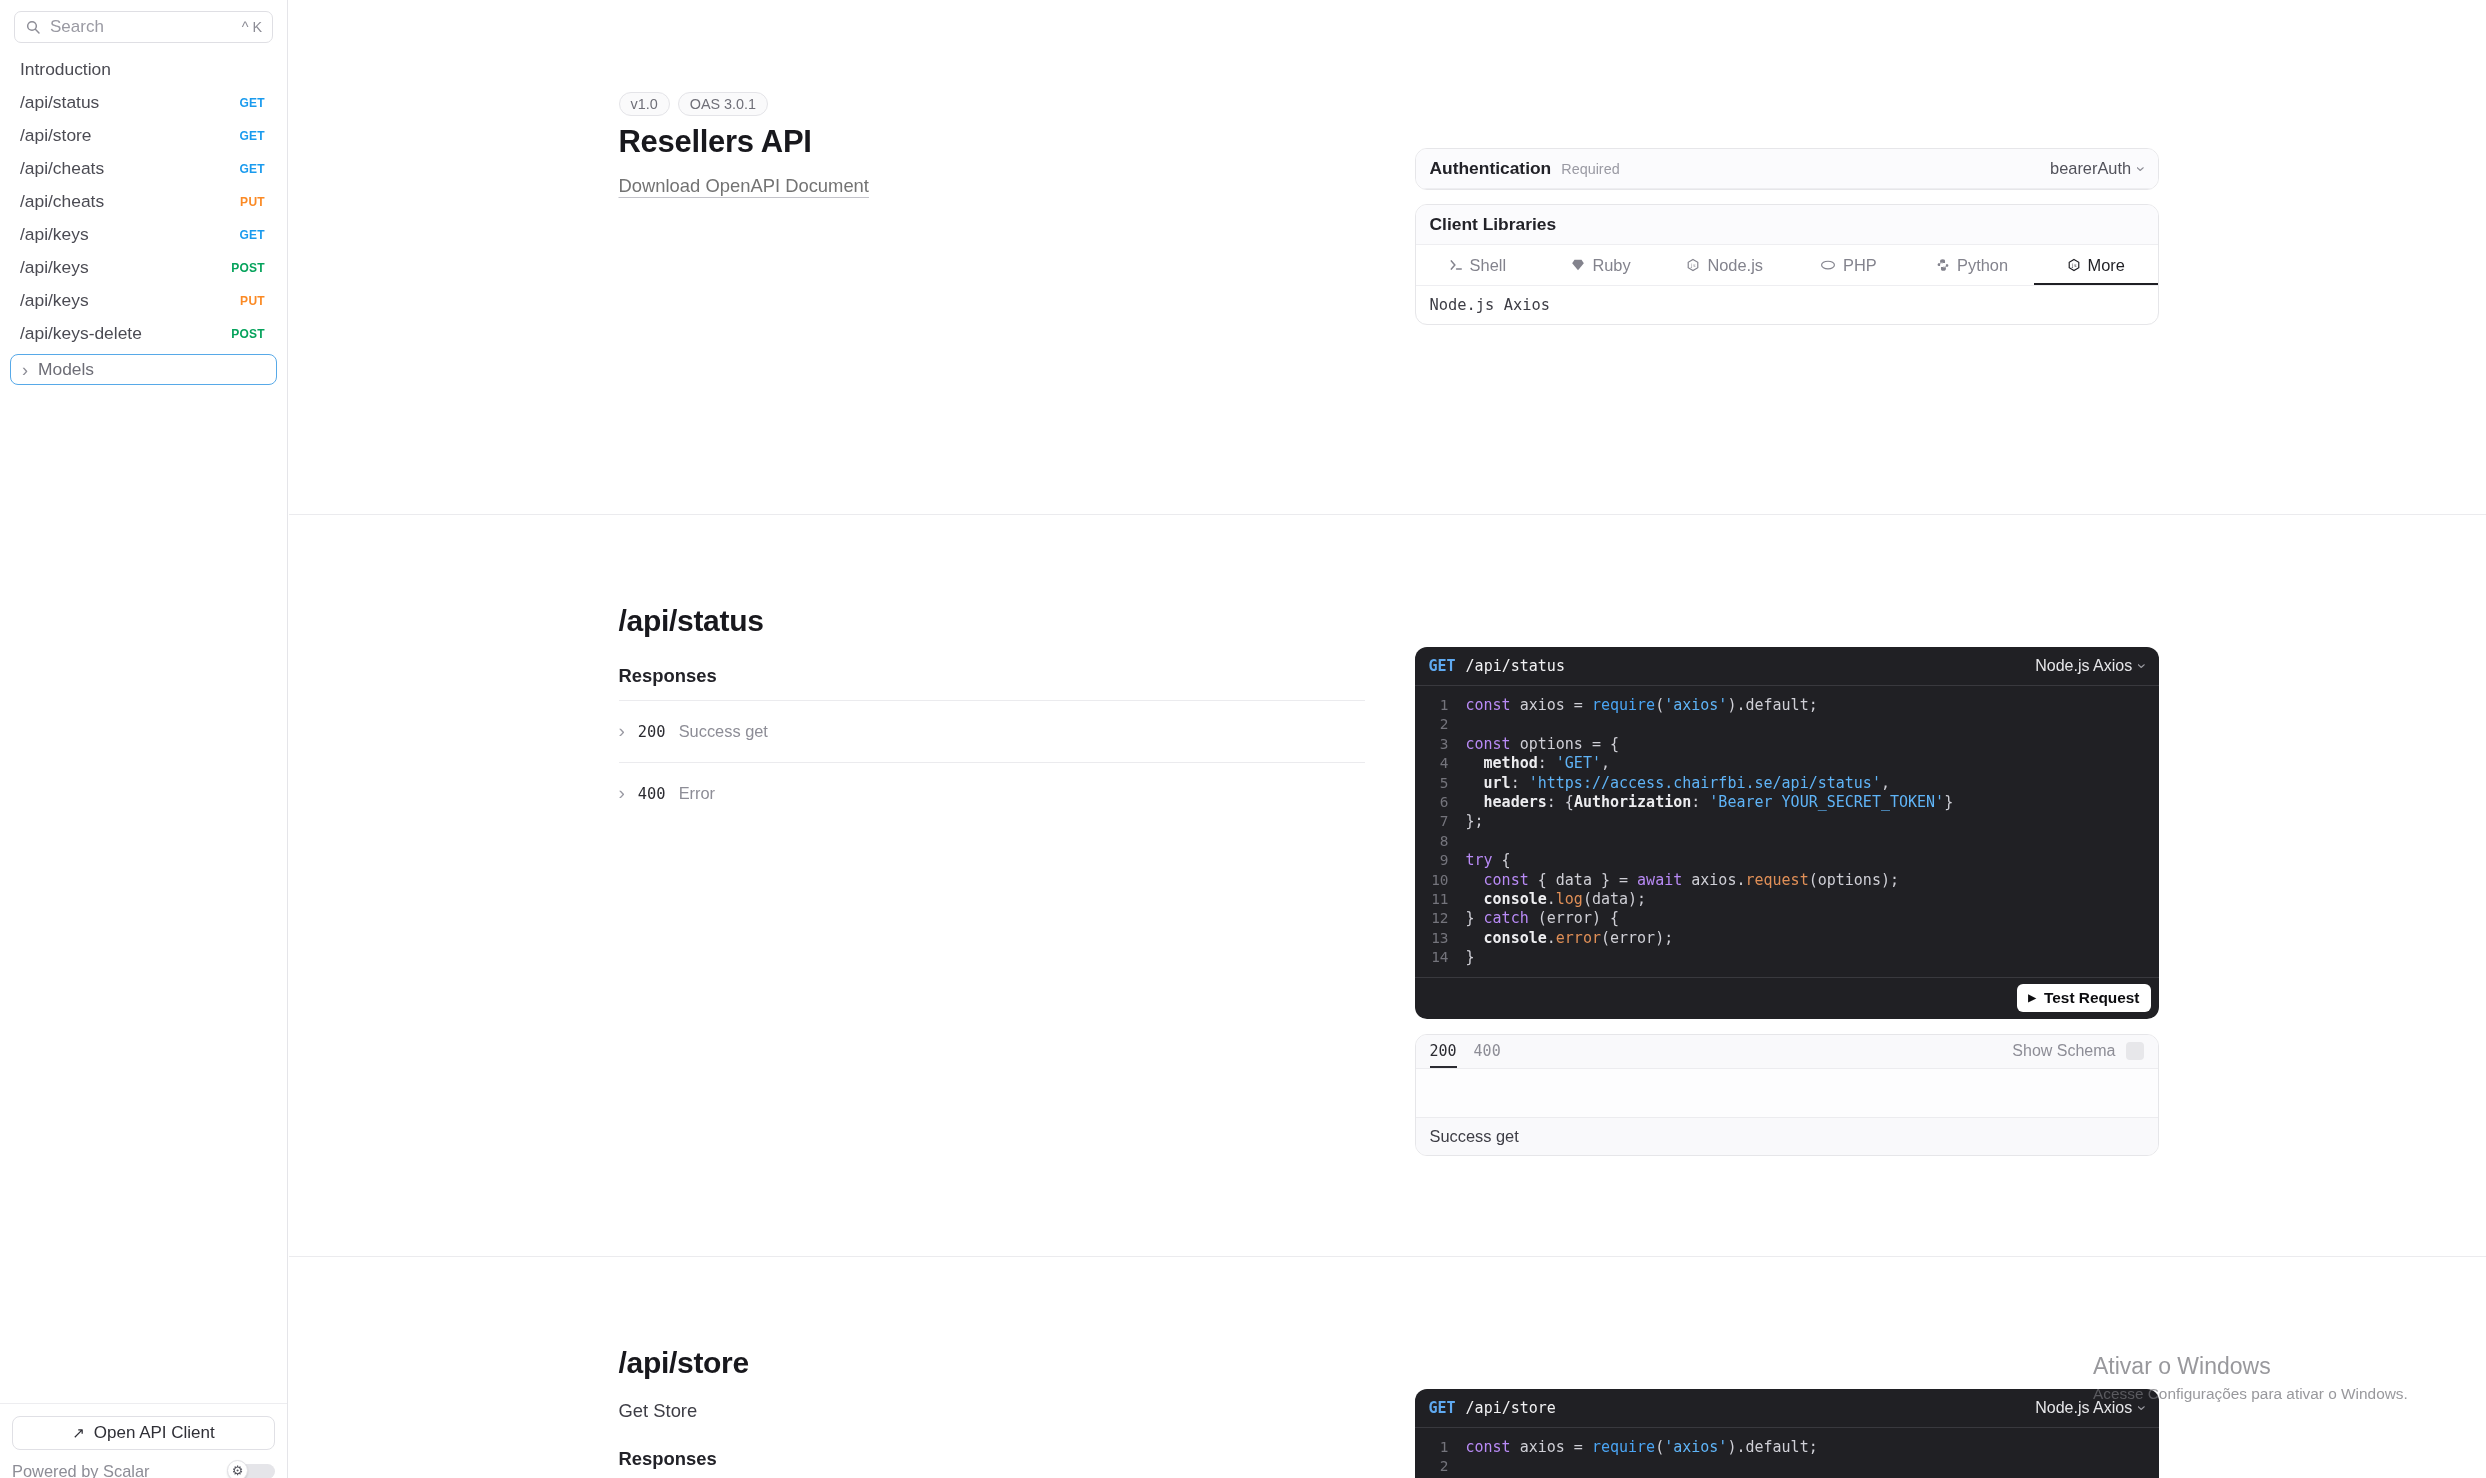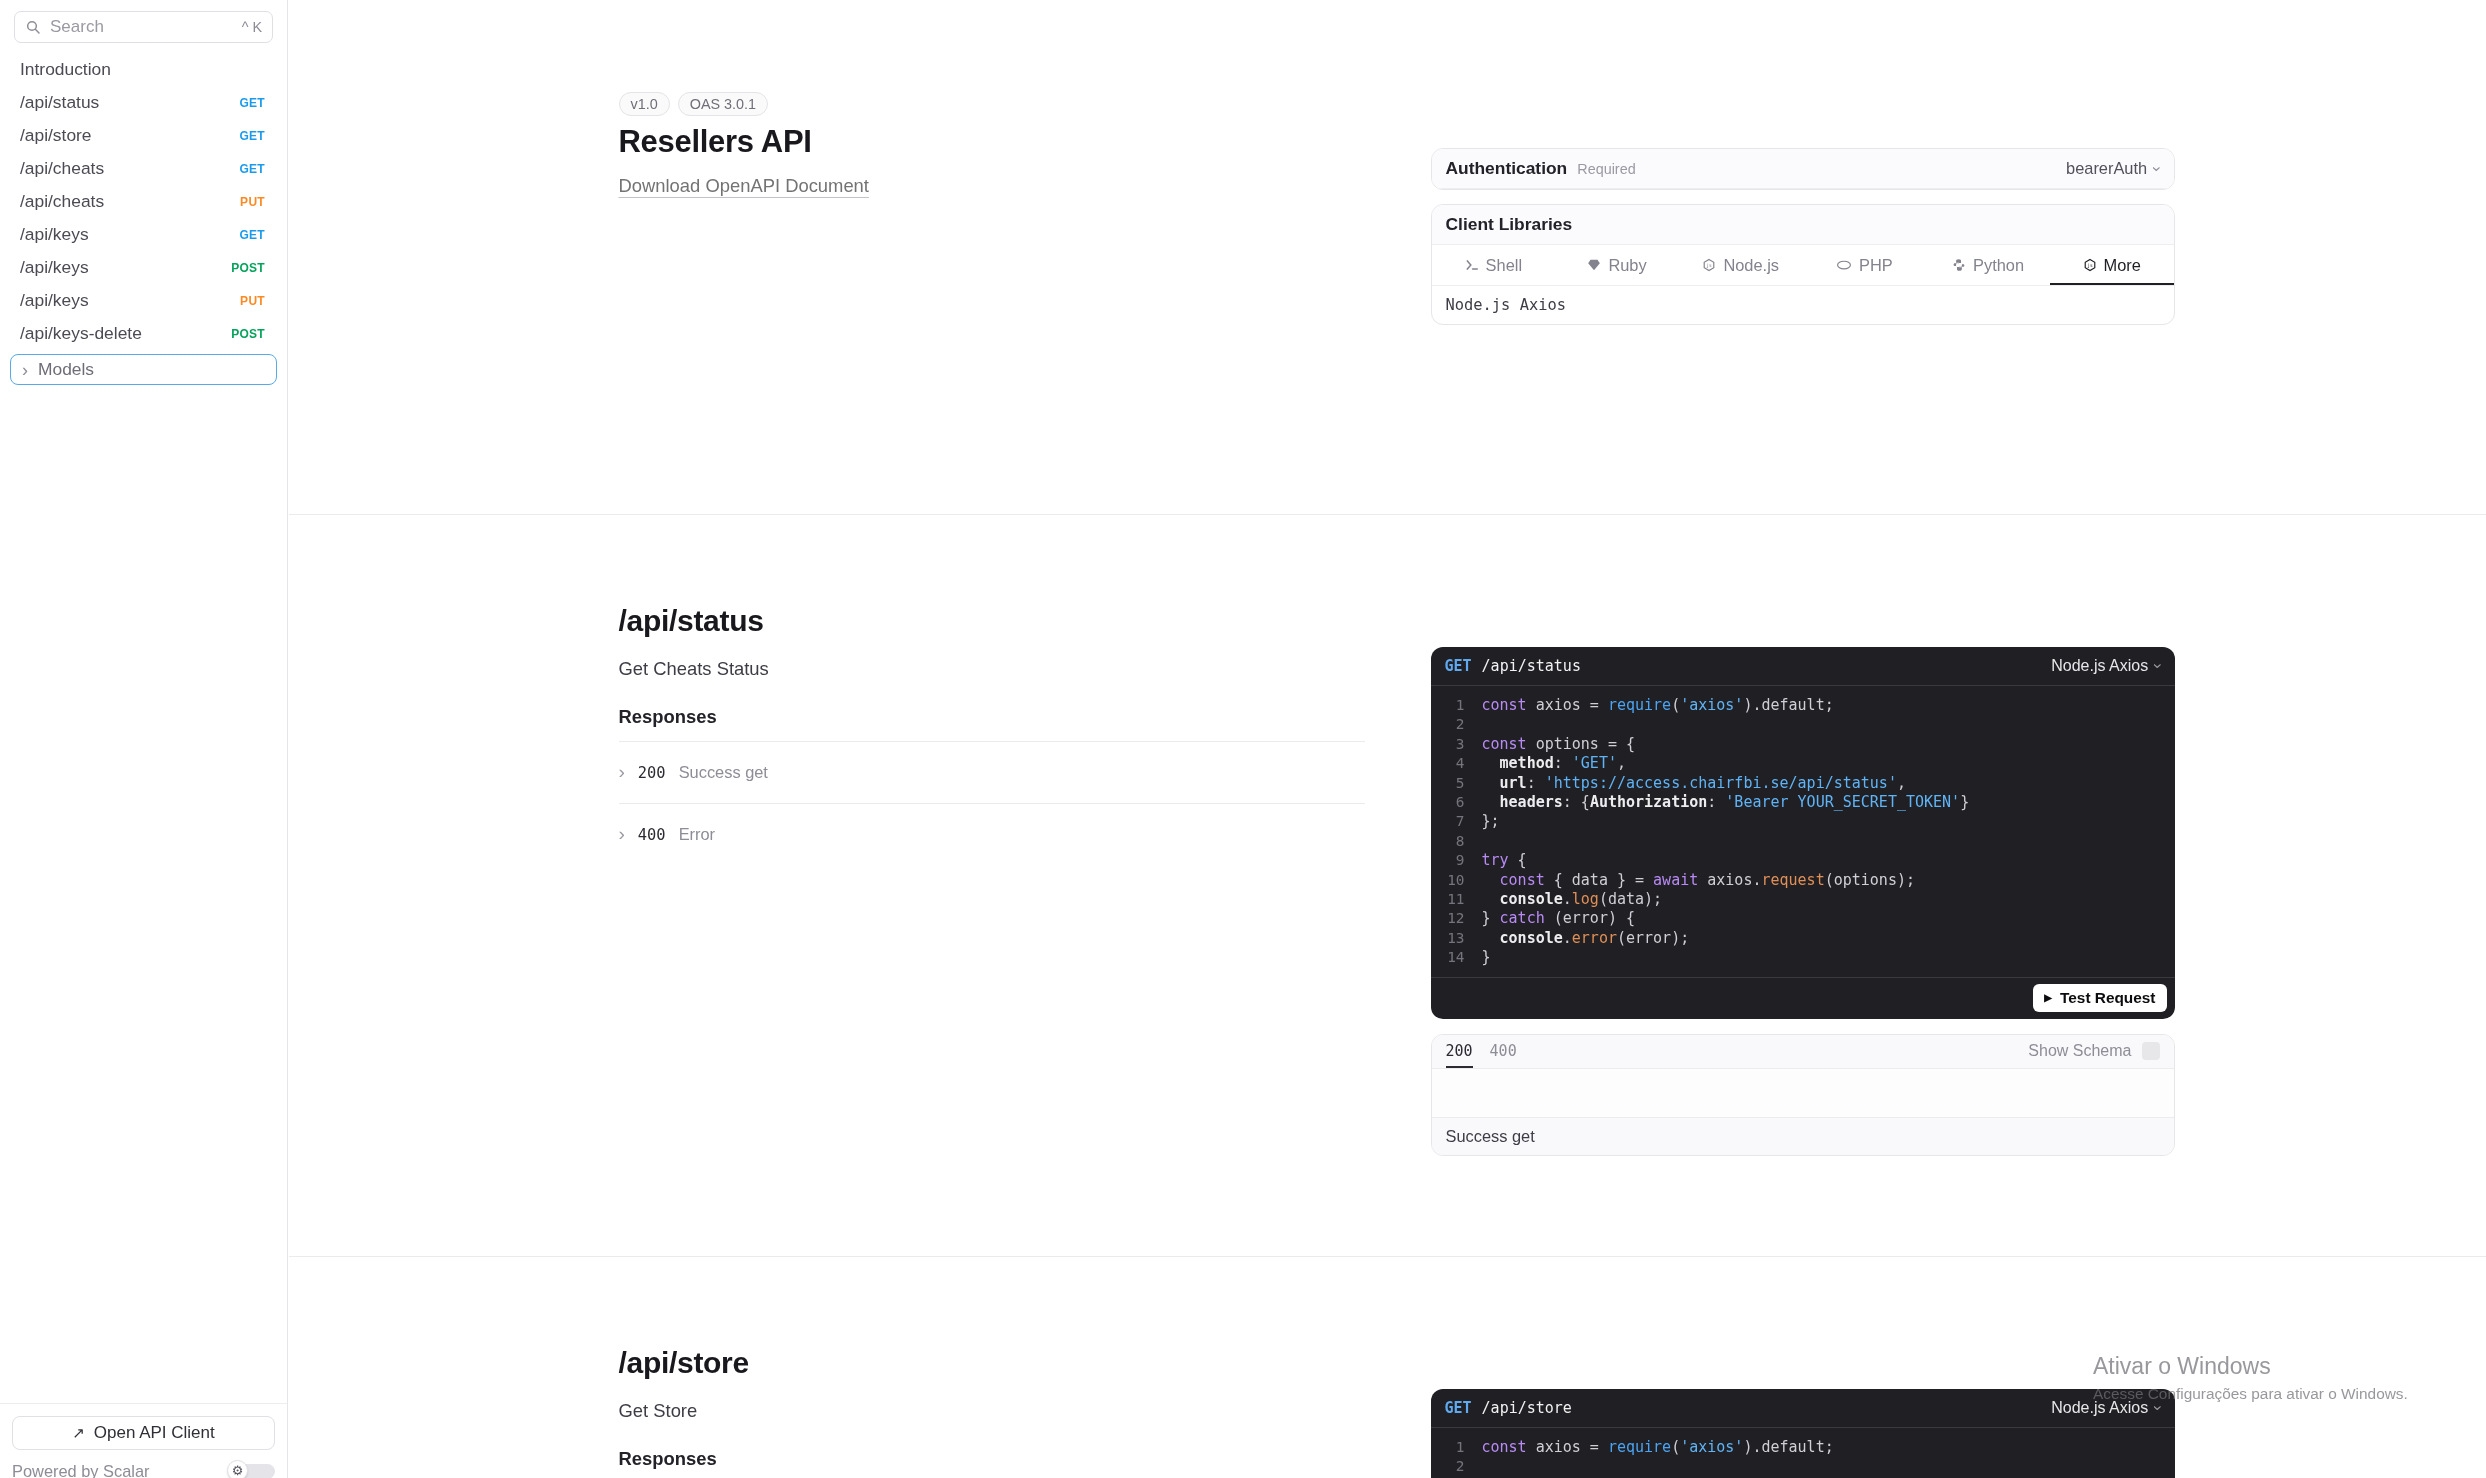--- a/index.html
+++ b/index.html
@@ -35,21 +35,21 @@
   .powered{margin-top:10px;display:flex;align-items:center;justify-content:space-between;}
   .powered-label{font-size:16.4px;color:#8d8d96;cursor:pointer;}
   .theme-toggle{position:relative;width:48px;height:22px;cursor:pointer;}
   .toggle-pill{position:absolute;right:0;top:4px;width:36px;height:15px;border-radius:8px;background:#e5e5e9;}
   .toggle-knob{position:absolute;left:0;top:0;width:21px;height:21px;border-radius:50%;background:#fff;
     border:1px solid #e1e1e5;box-shadow:0 1px 2px rgba(0,0,0,.12);display:flex;align-items:center;justify-content:center;
     font-size:13px;color:#55555e;box-sizing:border-box;}
 
   
   .main{position:absolute;left:289px;top:0;width:2198px;}
-  .container{width:1539px;margin:0 auto;display:flex;gap:66px;box-sizing:border-box;}
+  .container{width:1539px;margin:0 auto;display:flex;gap:50px;box-sizing:border-box;}
   .col-left{width:746px;flex:none;}
   .col-right{width:744px;flex:none;}
   .sec1{height:514px;}
   .sec1 .container{padding-top:92px;}
   .sec1 .col-right{margin-top:56px;}
 
   .badges{display:flex;gap:8px;}
   .badge{height:22px;padding:0 11px;border:1px solid #e4e4e8;background:#fafafb;border-radius:994px;
     font-size:14.4px;color:#6f6f78;display:inline-flex;align-items:center;}
   .page-title{margin:9px 0 0;font-size:31px;line-height:34px;font-weight:700;color:#18181d;letter-spacing:-0.3px;}
@@ -293,21 +293,20 @@
           </div>
         </div>
       </div>
     </section>
 
     <div id="endpoints">
   <section class="ep">
     <div class="container">
       <div class="col-left">
         <h2 class="ep-path">/api/status</h2>
-        <p class="ep-summary">Get Cheats Status</p>
         <h3 class="resp-title">Responses</h3>
         <div class="resp-list">
                 <div class="resp-row">
                   <span class="resp-chev">›</span>
                   <span class="resp-code">200</span>
                   <span class="resp-label">Success get</span>
                 </div>
                 <div class="resp-row">
                   <span class="resp-chev">›</span>
                   <span class="resp-code">400</span>

